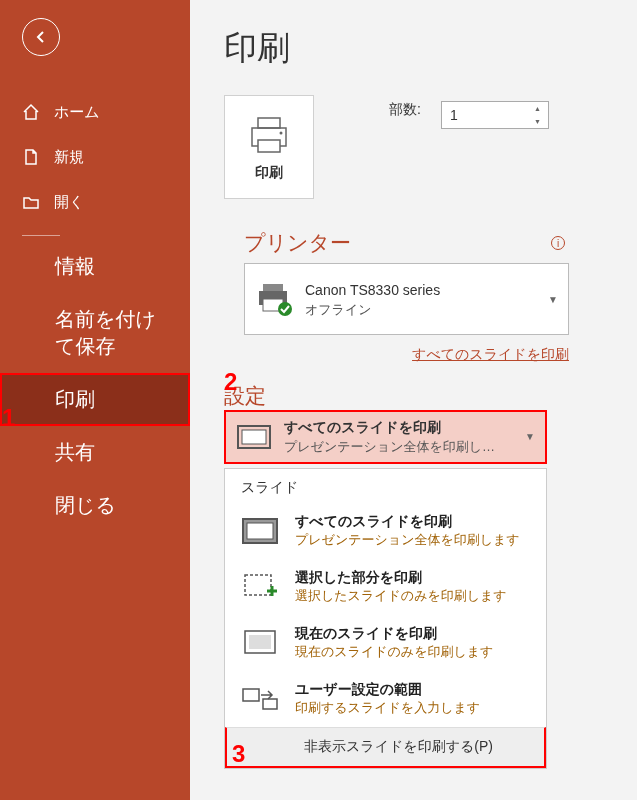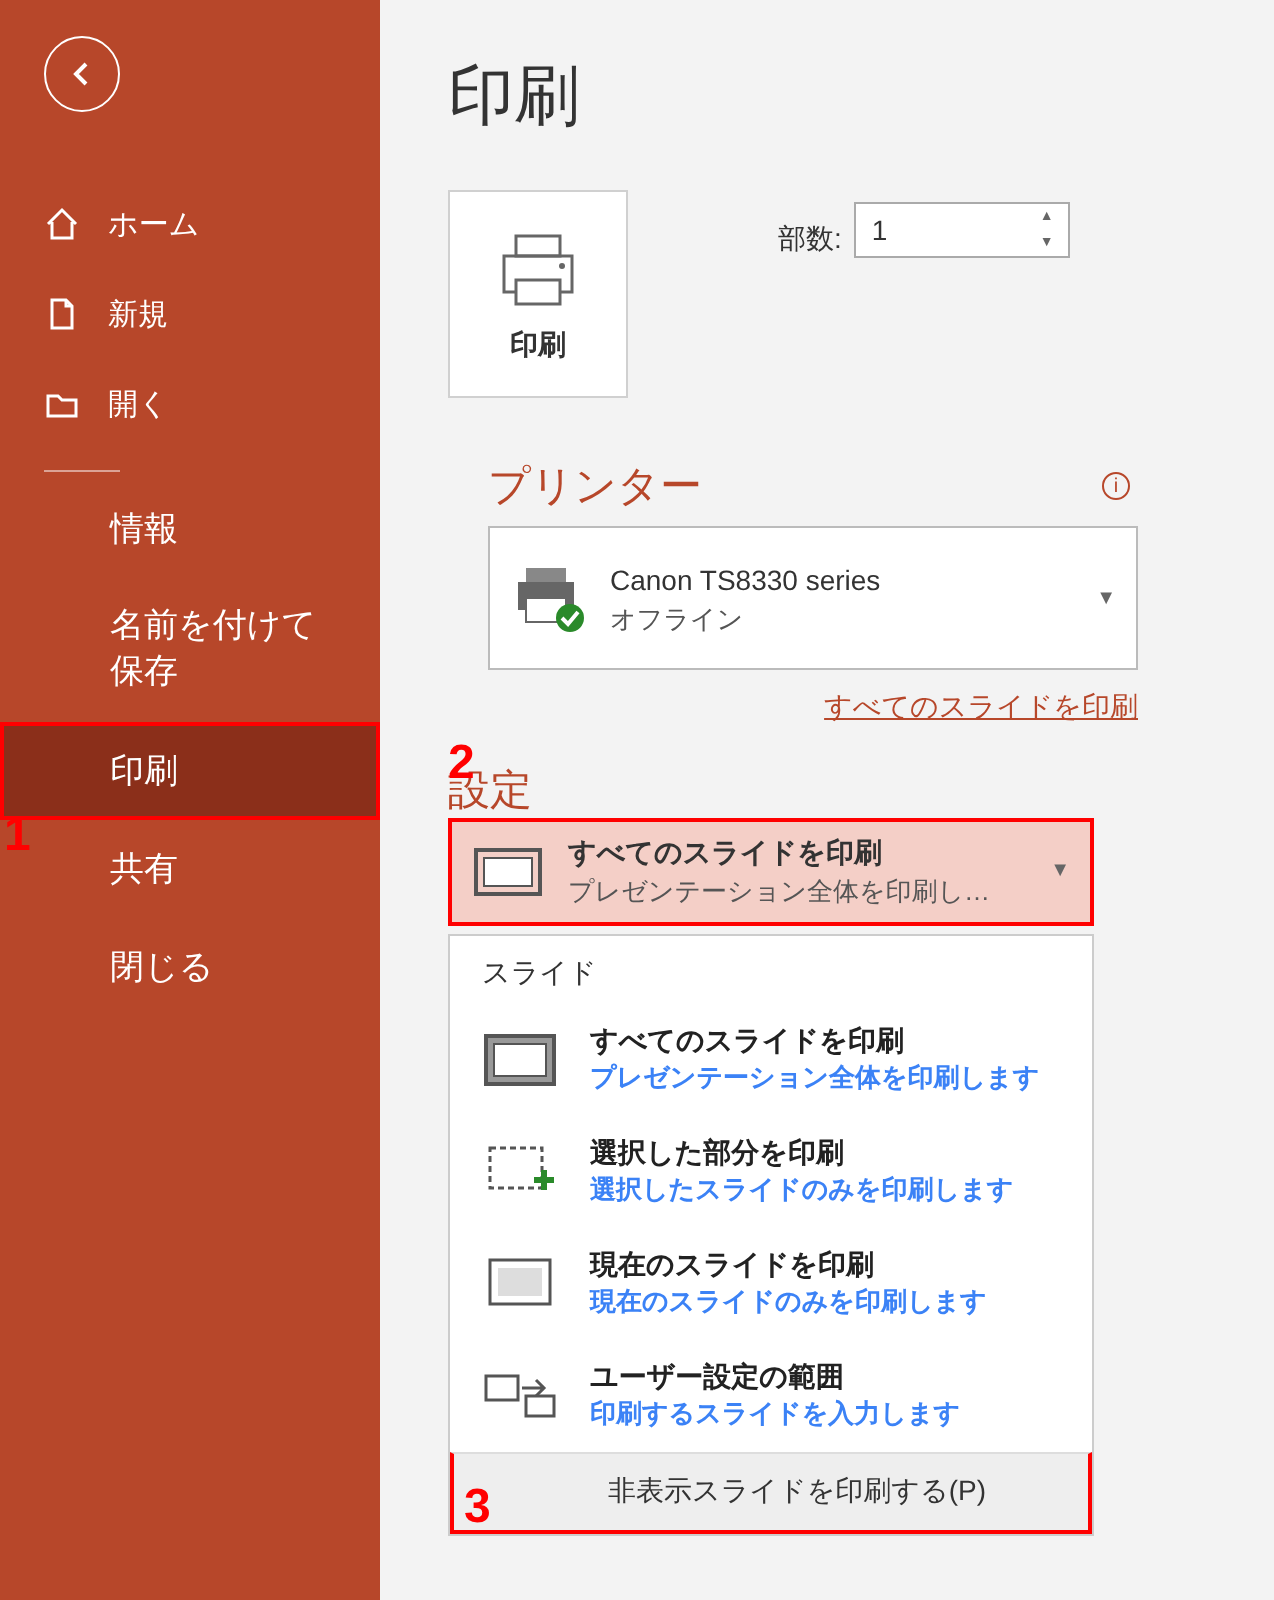--- a/index.html
+++ b/index.html
@@ -10,32 +10,32 @@
   .back-btn { width: 38px; height: 38px; border: 1.5px solid #fff; border-radius: 50%; margin-left: 22px; display:flex; align-items:center; justify-content:center; cursor:pointer; }
   .back-btn svg { fill: #fff; }
 
   .nav-group { margin-top: 34px; }
   .nav-item { display:flex; padding: 13px 22px; font-size: 15px; cursor:pointer; }
   .nav-item .ico { width: 18px; height: 18px; margin-right: 14px; display:flex; align-items:center; justify-content:center; }
   .nav-item .ico svg { fill:none; stroke:#fff; stroke-width:1.5; }
 
   .nav-sep { width: 38px; border-top: 1px solid rgba(255,255,255,0.5); margin: 10px 0 4px 22px; }
 
-  .sub-item { padding: 13px 22px 13px 55px; font-size: 17px; cursor:pointer; }
+  .sub-item { padding: 13px 22px 13px 55px; font-size: 20px; cursor:pointer; }
   .sub-item.multi { line-height: 1.35; }
   .sub-item.active { background: #8b2f1a; border: 2px solid #f00; padding: 11px 20px 11px 53px; }
 
   .main { flex:1; padding: 26px 0 0 34px; position:relative; }
   .page-title { font-size: 33px; font-weight: 300; color:#333; margin-bottom: 24px; }
 
   .print-btn { width:90px; height:104px; border:1px solid #d0d0d0; background:#fff; display:flex; flex-direction:column; align-items:center; justify-content:center; gap:8px; cursor:pointer; }
   .print-btn .printer-ico { width:46px; height:44px; }
   .print-btn .lbl { font-size:14px; font-weight:bold; color:#333; }
 
-  .copies { position:absolute; left: 165px; display:flex; align-items:flex-end; gap:6px; }
+  .copies { position:absolute; left: 165px; display:flex; align-items:flex-start; gap:20px; }
   .copies-label { font-size:14px; color:#333; }
   .spin { width:108px; height:28px; border:1px solid #aaa; background:#fff; display:flex; align-items:center; position:relative; }
   .spin .val { flex:1; padding-left:8px; font-size:14px; color:#333; }
   .spin .arrows { width:14px; display:flex; flex-direction:column; font-size:7px; color:#666; line-height:1; height: 100%; justify-content: space-around; }
 
   .section-head { display:flex; align-items:center; justify-content:space-between; }
   .section-title { font-size:21px; color:#b7472a; font-weight:400; }
   .info-icon { width:14px; height:14px; border:1px solid #b7472a; border-radius:50%; color:#b7472a; font-size:10px; display:flex; align-items:center; justify-content:center; margin-right: 72px; }
 
   .printer-row { margin-top: 6px; width: 325px; height:72px; border:1px solid #bbb; background:#fff; display:flex; align-items:center; padding:6px 10px; gap:10px; cursor:pointer; }
@@ -55,21 +55,21 @@
   .dd-txt { flex:1; line-height:1.4; min-width:0; }
   .dd-title { font-size:14px; font-weight:bold; color:#333; }
   .dd-sub { font-size:13px; color:#555; white-space:nowrap; overflow:hidden; text-overflow:ellipsis; }
 
   .menu { width:323px; border:1px solid #ccc; background:#fff; margin-top:4px; padding-top:4px; }
   .menu .group-h { font-size:14px; color:#333; padding: 6px 16px 6px 16px; }
   .menu .mi { display:flex; align-items:center; padding:8px 14px; gap:14px; cursor:pointer; }
   .menu .mi .mico { width:42px; height:40px; display:flex; align-items:center; justify-content:center; flex-shrink:0; }
   .menu .mi .mtxt { line-height:1.4; }
   .menu .mi .mtitle { font-size:14px; font-weight:bold; color:#222; }
-  .menu .mi .msub { font-size:13px; color:#3b82f6;font-weight:bold; }
+  .menu .mi .msub { font-size:13px; color:#a16207; }
 
   .menu-foot { border:2px solid #f00; border-top:1px solid #ddd; padding:10px 14px 10px 40px; font-size:14px; color:#333; background:#eee; cursor:pointer; text-align:center;}
 
   .annot { position:absolute; font-size:24px; font-weight:bold; color:#f00; pointer-events:none; z-index: 10; }
   .annot.a1 { left:2px; top:404px; }
   .annot.a2 { left:224px; top:368px; }
   .annot.a3 { left:232px; top:740px; }
 </style>
 </head>
 <body>

